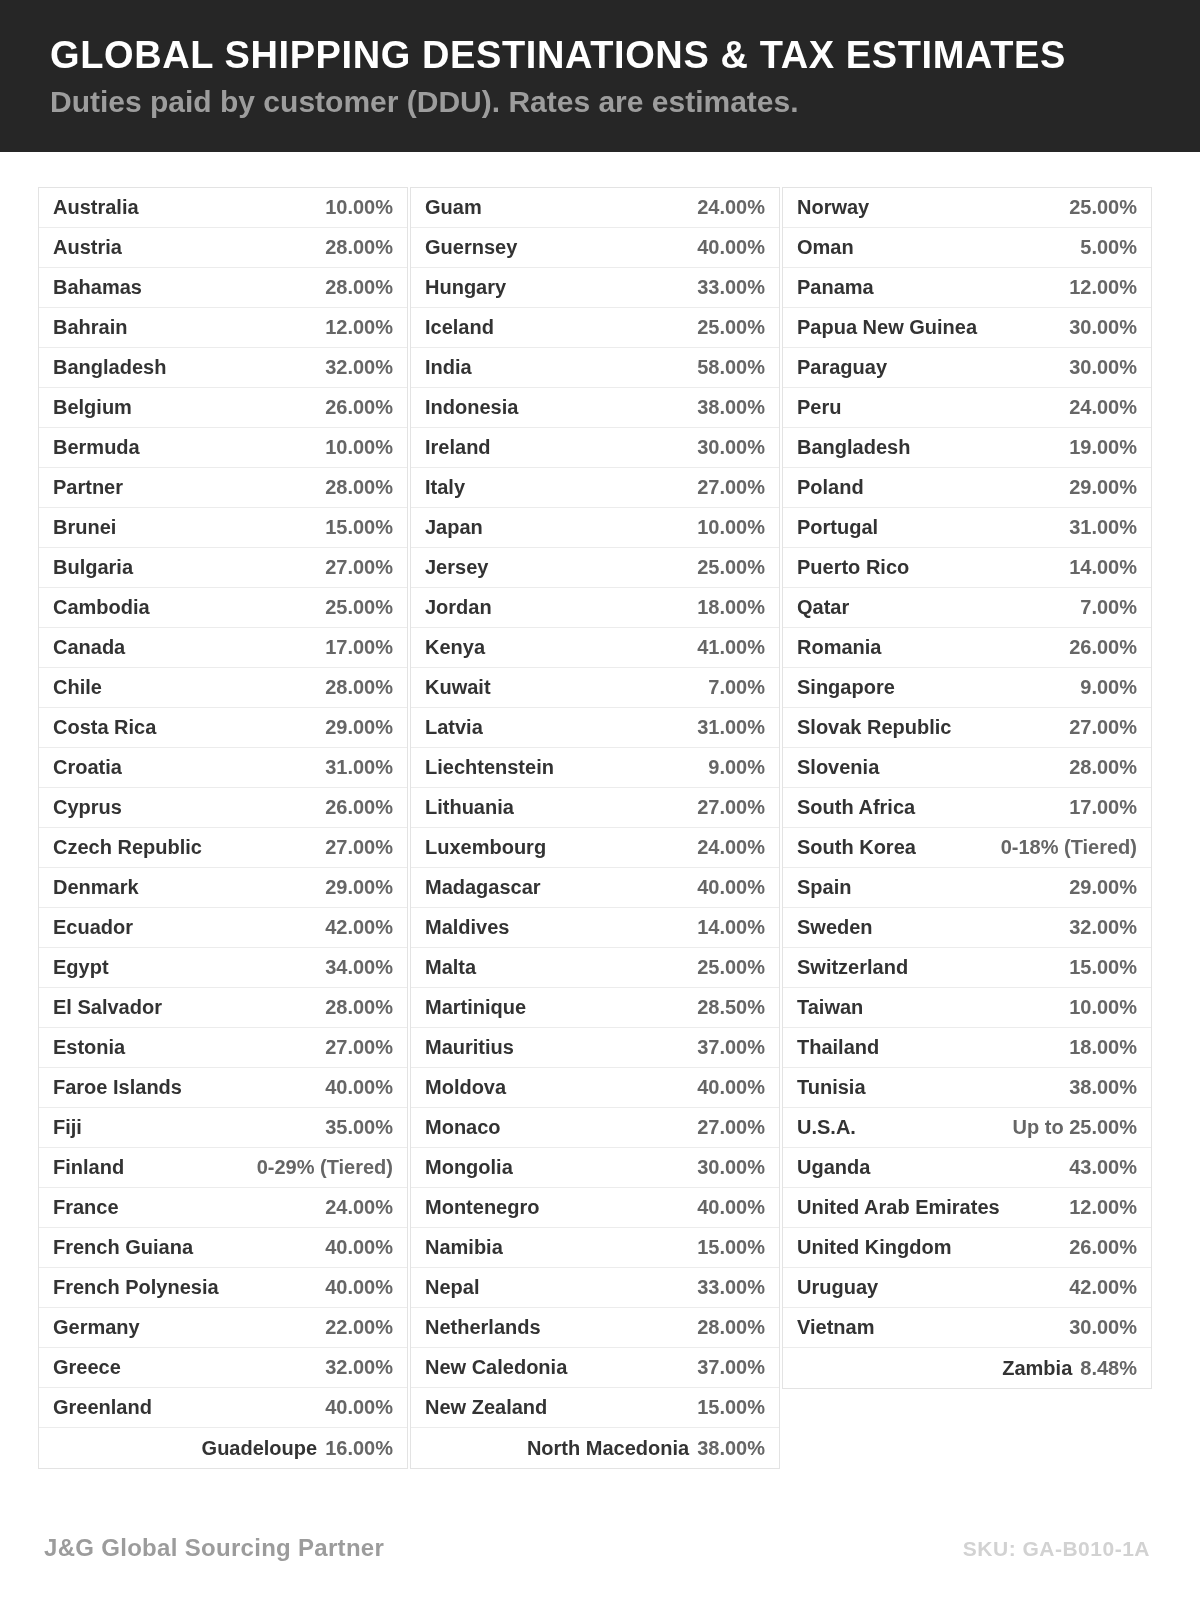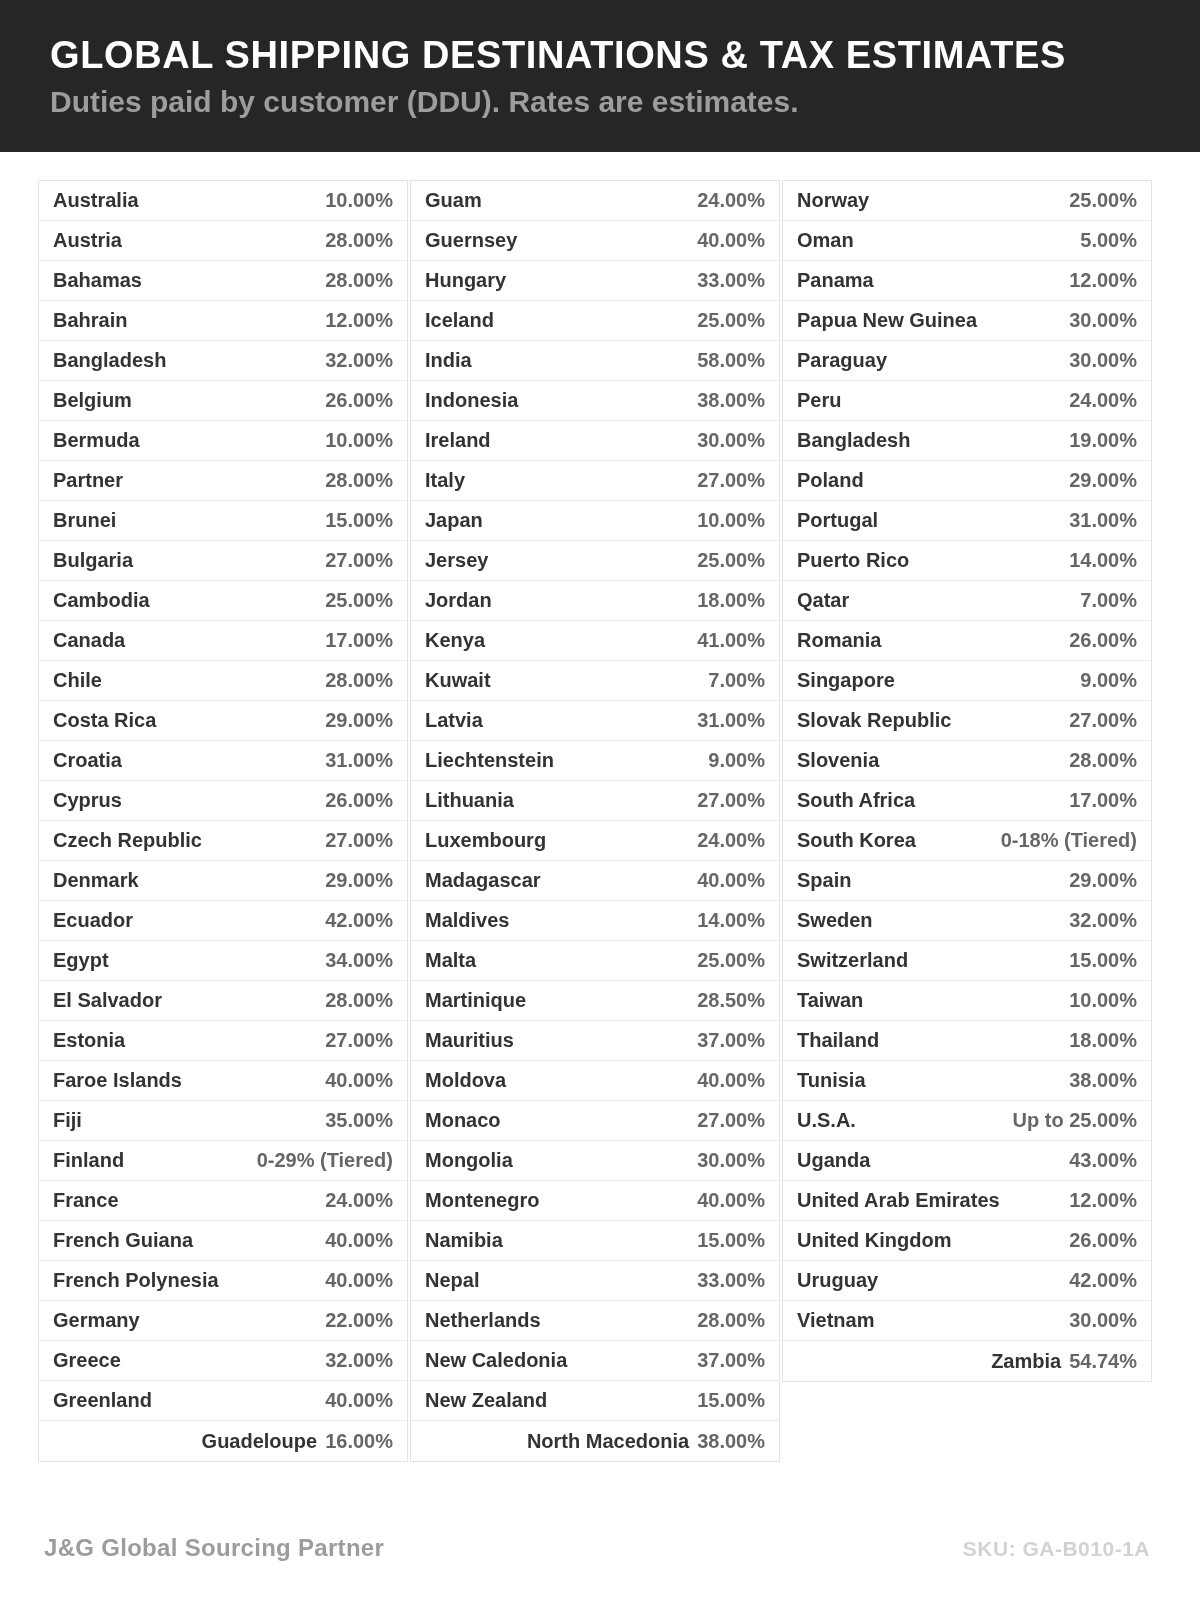--- a/index.html
+++ b/index.html
@@ -37,21 +37,21 @@
     color:var(--title-text);
     white-space:nowrap;
   }
   .header .subtitle{
     margin:9px 0 0 0;
     font-size:30px;
     font-weight:700;
     color:var(--subtitle-text);
   }
   .table-wrap{
-    margin:28px 48px 0 38px;
+    margin:35px 48px 0 38px;
     display:grid;
     grid-template-columns:repeat(3,1fr);
     column-gap:2px;
     align-items:start;
   }
   .col{
     background:#ffffff;
     border:1px solid var(--box-border);
   }
   .row{
@@ -480,21 +480,21 @@
       <div class="row">
         <span class="country">Uruguay</span>
         <span class="rate">42.00%</span>
       </div>
       <div class="row">
         <span class="country">Vietnam</span>
         <span class="rate">30.00%</span>
       </div>
       <div class="row">
         <span class="country">Zambia</span>
-        <span class="rate">54.74%</span>
+        <span class="rate">8.48%</span>
       </div>
     </div>
   </div>
 
 <div class="footer">
   <div class="brand">J&amp;G Global Sourcing Partner</div>
   <div class="sku">SKU: GA-B010-1A</div>
 </div>
 
 </body></html>

